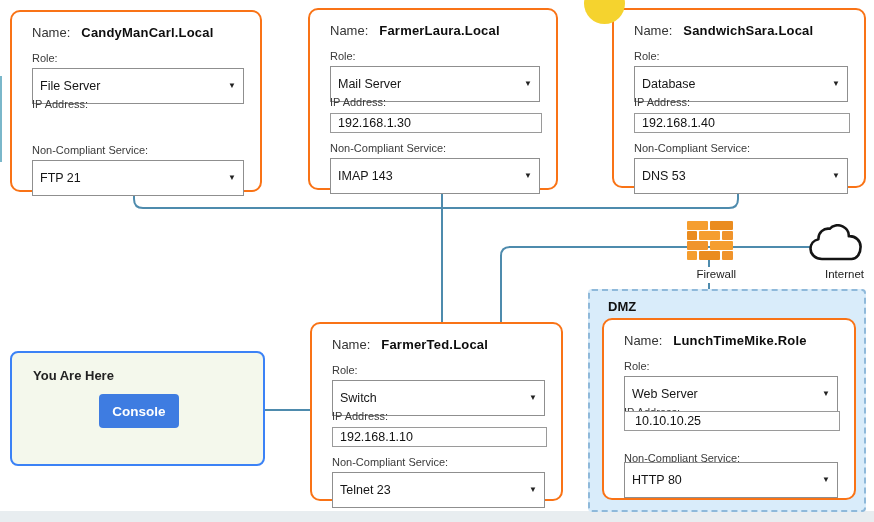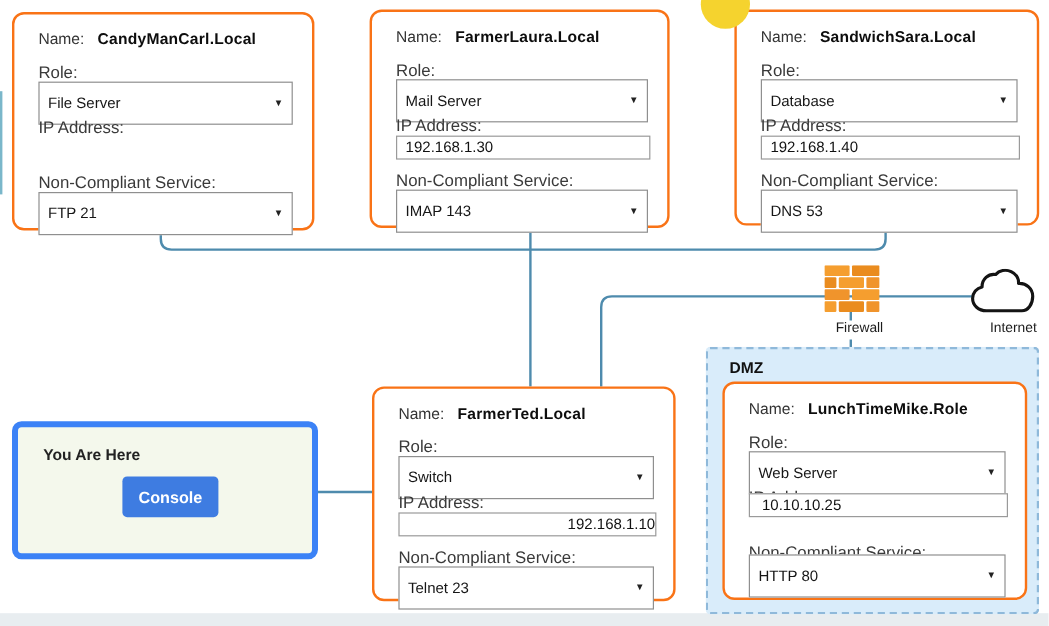--- a/index.html
+++ b/index.html
@@ -8,40 +8,40 @@
     font-family:"Liberation Sans", sans-serif;
   }
   svg{display:block;}
   .wires{position:absolute;left:0;top:0;z-index:1;}
   .card{
     position:absolute;background:#fff;border:2px solid #f97316;border-radius:10px;
     z-index:3;box-sizing:border-box;
   }
   .name-row{position:absolute;left:20px;top:13px;font-size:13px;color:#333;white-space:nowrap;}
   .name-row b{color:#0d0d0d;margin-left:11px;letter-spacing:.2px;}
-  .flabel{position:absolute;left:20px;font-size:14px;color:#3a3a3a;white-space:nowrap;}
+  .flabel{position:absolute;left:20px;font-size:11px;color:#3a3a3a;white-space:nowrap;}
   .select{
     position:absolute;left:20px;right:16px;height:36px;border:1px solid #8f8f8f;background:#fff;
     font-size:12.5px;color:#161616;display:flex;align-items:center;justify-content:space-between;
     padding:0 7px;box-sizing:border-box;cursor:default;
   }
   .caret{font-size:8px;color:#222;line-height:1;}
   .ip-input{
     position:absolute;left:20px;right:14px;height:20px;border:1px solid #9a9a9a;background:#fff;
     font-size:12.5px;color:#111;padding:0 0 0 7px;box-sizing:border-box;border-radius:0;
     font-family:"Liberation Sans", sans-serif;
   }
   .dmz{
     position:absolute;left:588px;top:289px;width:278px;height:223px;background:#d9ecfa;
     border:2px dashed #8fb9da;border-radius:4px;z-index:2;box-sizing:border-box;
   }
   .dmz-label{position:absolute;left:18px;top:8px;font-size:13px;font-weight:bold;color:#111;}
   .console-panel{
     position:absolute;left:10px;top:351px;width:255px;height:115px;background:#f4f8ec;
-    border:5px solid #3b82f6;border-radius:8px;z-index:3;box-sizing:border-box;
+    border:2px solid #3b82f6;border-radius:8px;z-index:3;box-sizing:border-box;
   }
   .console-title{position:absolute;left:21px;top:15px;font-size:13px;font-weight:bold;color:#222;}
   .console-btn{
     position:absolute;left:87px;top:41px;width:80px;height:34px;background:#3e7ce1;border:none;
     border-radius:4px;color:#fff;font-weight:bold;font-size:13.5px;cursor:pointer;
     font-family:"Liberation Sans", sans-serif;
   }
   .net-icon{position:absolute;z-index:2;}
   .net-label{position:absolute;z-index:2;font-size:11.5px;color:#1c1c1c;text-align:right;white-space:nowrap;}
   .marker{
@@ -161,21 +161,21 @@
   <div class="card" style="left:310px;top:322px;width:253px;height:179px;">
     <div class="name-row">
       <span>Name:</span><b>FarmerTed.Local</b>
     </div>
     <div class="flabel" style="top:40px">Role:</div>
     <div class="select" style="top:56px">
       <span>Switch</span>
       <span class="caret">▼</span>
     </div>
     <div class="flabel" style="top:86px">IP Address:</div>
-    <input class="ip-input" style="top: 103px; text-align: right;" value="192.168.1.10">
+    <input class="ip-input" style="top: 103px;" value="192.168.1.10">
     <div class="flabel" style="top:132px">Non-Compliant Service:</div>
     <div class="select" style="top:148px">
       <span>Telnet 23</span>
       <span class="caret">▼</span>
     </div>
   </div>
 
   <div class="card" style="left:602px;top:318px;width:254px;height:182px;">
     <div class="name-row">
       <span>Name:</span><b>LunchTimeMike.Role</b>

